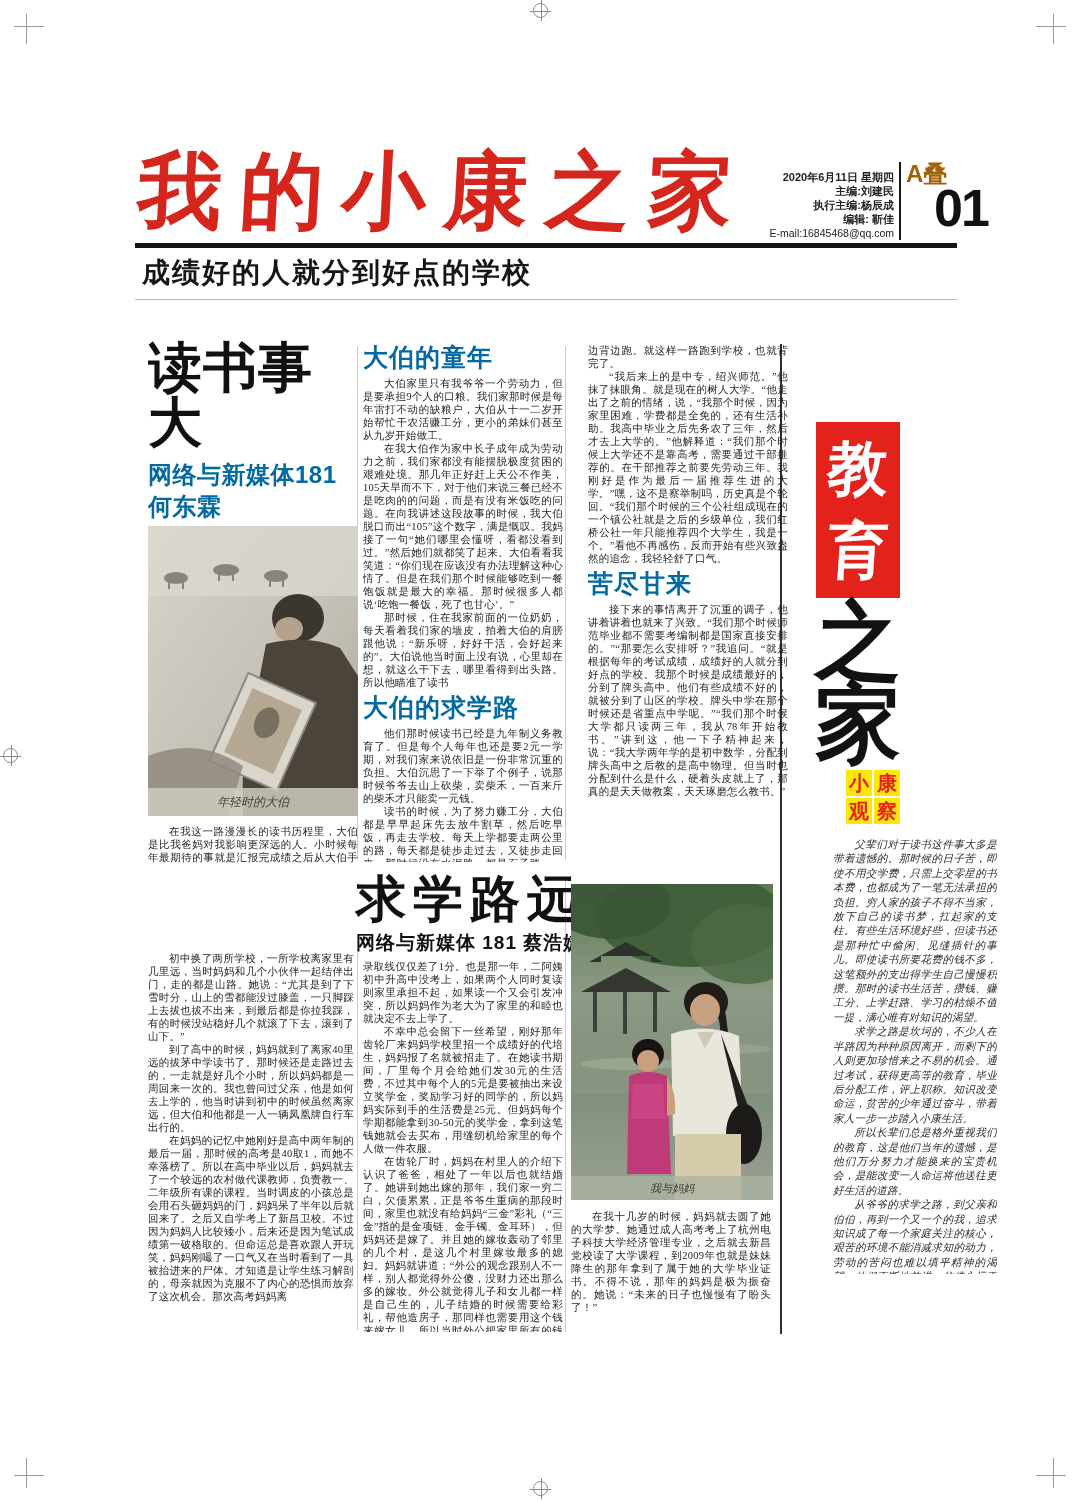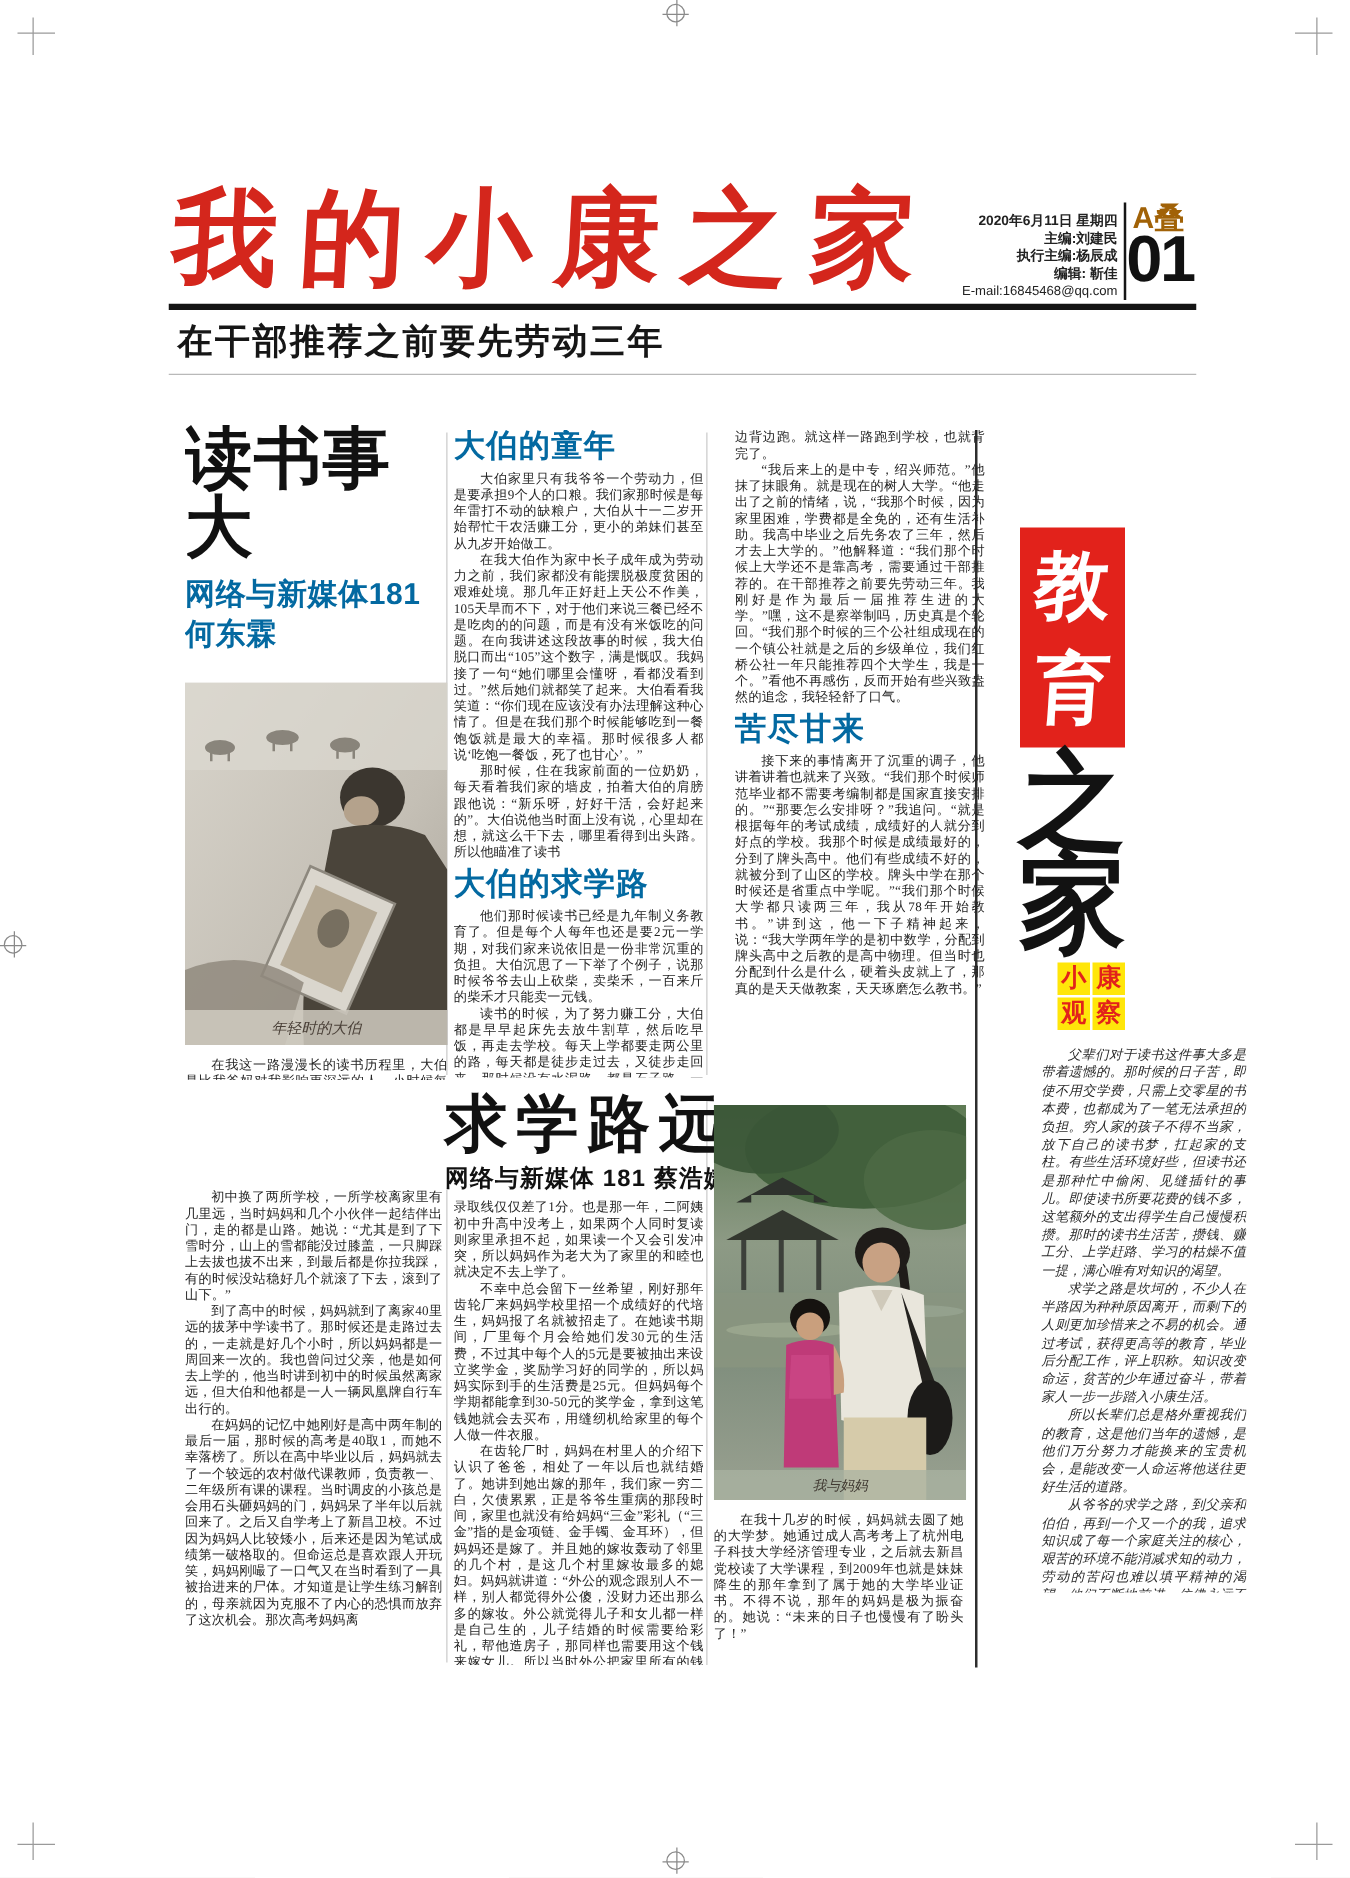--- a/index.html
+++ b/index.html
@@ -13,21 +13,21 @@
   
   .mast-title{position:absolute;left:138px;top:146px;width:640px;font-size:84px;line-height:92px;
         font-weight:bold;color:#d4261c;letter-spacing:18px;font-family:"Liberation Serif","DejaVu Serif",serif;
         transform:skewX(-3deg);white-space:nowrap;}
   .mast-info{position:absolute;left:752px;top:170px;width:142px;text-align:right;
         font-family:Liberation Sans, sans-serif;font-size:11px;line-height:14px;color:#222;font-weight:bold;}
   .mast-info .email{font-weight:normal;font-size:10.5px;}
   .mast-vline{position:absolute;left:899px;top:162px;width:2px;height:78px;background:#151515;}
   .ed-section{position:absolute;left:906px;top:158px;font-family:"Liberation Sans","DejaVu Sans",sans-serif;
         font-size:24px;font-weight:700;color:#a16207;}
-  .ed-number{position:absolute;left:901px;top:178px;font-family:"Liberation Sans","DejaVu Sans",sans-serif;
+  .ed-number{position:absolute;left:934px;top:178px;font-family:"Liberation Sans","DejaVu Sans",sans-serif;
         font-size:52px;font-weight:900;color:#111;letter-spacing:-2px;}
   .rule-thick{position:absolute;left:135px;top:243px;width:822px;height:5px;background:#151515;}
   .subtitle{position:absolute;left:142px;top:254px;font-family:"Liberation Sans","DejaVu Sans",sans-serif;
         font-size:28px;font-weight:900;color:#161616;letter-spacing:2px;}
   .rule-thin{position:absolute;left:135px;top:299px;width:822px;height:1px;background:#b9b9b9;}
   
   .vrule{position:absolute;width:1px;background:#cccccc;}
   .vrule-dark{position:absolute;width:2px;background:#2e2e2e;}
   .col{position:absolute;overflow:hidden;}
   .headline{font-family:"Liberation Sans","DejaVu Sans",sans-serif;font-weight:900;color:#111;line-height:1.02;}
@@ -35,21 +35,21 @@
   .h2a{position:absolute;font-size:50px;letter-spacing:7px;white-space:nowrap;}
   .byline{font-family:"Liberation Sans","DejaVu Sans",sans-serif;font-weight:bold;font-size:24px;color:#0369a1;
         margin-top:9px;letter-spacing:0.5px;}
   .byline2{position:absolute;font-family:"Liberation Sans","DejaVu Sans",sans-serif;font-weight:bold;
         font-size:19px;color:#111;letter-spacing:1px;}
   .sec-head{font-family:Liberation Serif, serif;font-weight:900;font-size:25px;
         color:#0369a1;line-height:1.15;margin:5px 0 4px 0;letter-spacing:1px;}
   .bp{font-size:10.5px;line-height:13px;text-align:justify;text-indent:2em;margin:0;color:#242424;
       letter-spacing:0.2px;}
   .bp.cont{text-indent:0;}
-  .photo-wrap{margin-top:23px;}
+  .photo-wrap{margin-top:3px;}
   
   .brand-red{position:absolute;left:816px;top:422px;width:84px;height:176px;background:#e2221b;
         display:flex;flex-direction:column;align-items:center;justify-content:center;}
   .brand-red .ch{color:#ffffff;font-size:60px;line-height:82px;font-weight:bold;
         font-family:"Liberation Serif","DejaVu Serif",serif;transform:skewX(-4deg);}
   .brand-black{position:absolute;left:800px;top:600px;width:116px;text-align:center;}
   .brand-black .ch{font-family:"Liberation Sans","DejaVu Sans",sans-serif;font-weight:900;
         font-size:86px;line-height:82px;color:#121212;display:block;}
   .obs-tag{position:absolute;left:846px;top:770px;width:56px;display:grid;
         grid-template-columns:26px 26px;gap:2px;}
@@ -80,21 +80,21 @@
     <div>2020年6月11日 星期四</div>
     <div>主编:刘建民</div>
     <div>执行主编:杨辰成</div>
     <div>编辑: 靳佳</div>
     <div class="email">E-mail:16845468@qq.com</div>
   </div>
   <div class="mast-vline"></div>
   <div class="ed-section">A叠</div>
   <div class="ed-number">01</div>
   <div class="rule-thick"></div>
-  <div class="subtitle">在干部推荐之前要先劳动三年</div>
+  <div class="subtitle">成绩好的人就分到好点的学校</div>
   <div class="rule-thin"></div>
 
   <div class="vrule" style="left:357px;top:346px;height:514px;"></div>
   <div class="vrule" style="left:565px;top:346px;height:514px;"></div>
   <div class="vrule" style="left:357px;top:952px;height:378px;"></div>
   <div class="vrule" style="left:565px;top:880px;height:452px;"></div>
   <div class="vrule-dark" style="left:780px;top:344px;height:990px;"></div>
 
   <div class="col" style="left:148px;top:340px;width:210px;height:524px;">
     <div class="headline h1a">读书事大</div>

